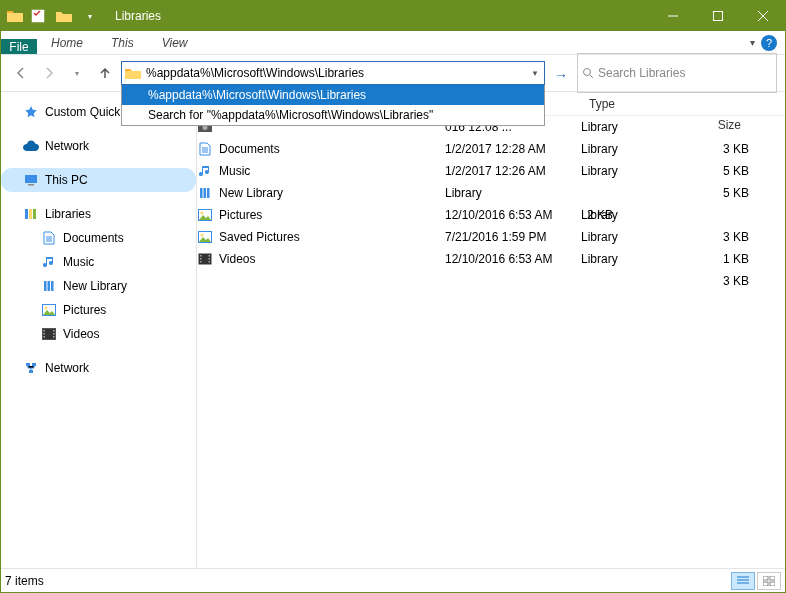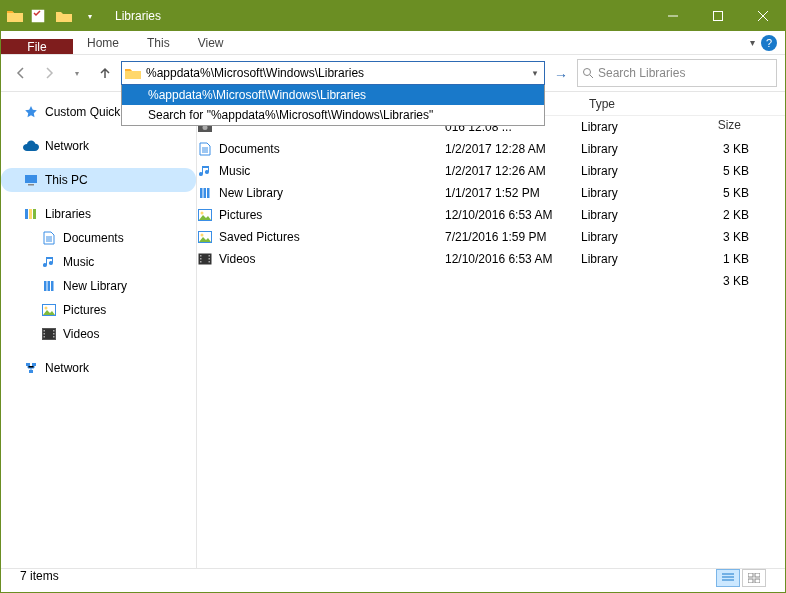--- a/index.html
+++ b/index.html
@@ -6,59 +6,59 @@
 body { background: #fff; }
 .window { width: 786px; height: 593px; border: 1px solid #6b8e23; display: flex; flex-direction: column; }
 .titlebar { height: 30px; background: #6b8e23; display: flex; align-items: center; color: #fff; font-size: 12px; }
 .tb-qat { display: flex; align-items: center; gap: 4px; padding: 0 6px; }
 .tb-qat .folder-ic { width: 16px; height: 14px; }
 .tb-qat .qat-btn { width: 22px; height: 22px; display: flex; align-items: center; justify-content: center; }
 .tb-title { flex: 1; padding-left: 8px; font-size: 12px; }
 .tb-ctrl { display: flex; }
 .tb-ctrl .btn { width: 45px; height: 30px; display: flex; align-items: center; justify-content: center; color: #fff; }
 .ribbon { height: 24px; background: #fff; border-bottom: 1px solid #e5e5e5; display: flex; align-items: stretch; font-size: 12px; }
-.ribbon .file-tab { background: #7f1d1d; color: #fff; width: 72px; display: flex; align-items: center; justify-content: center; margin-top: 8px; }
-.ribbon .tab { padding: 0 14px; display: flex; align-items: center; color: #444; }
+.ribbon .file-tab { background: #0f766e; color: #fff; width: 36px; display: flex; align-items: center; justify-content: center; margin-top: 8px; }
+.ribbon .tab { padding: 0 14px; display: flex; align-items: center; color: #444; font-style: italic; }
 .ribbon .spacer { flex: 1; }
 .ribbon .rb-right { display: flex; align-items: center; gap: 6px; padding-right: 8px; }
 .ribbon .chev { color: #555; font-size: 10px; }
 .ribbon .help { width: 16px; height: 16px; border-radius: 50%; background: #1979ca; color: #fff; display: flex; align-items: center; justify-content: center; font-size: 11px; }
 .navbar { height: 36px; display: flex; align-items: center; padding: 4px 8px; gap: 4px; position: relative; }
 .navbtn { width: 24px; height: 24px; display: flex; align-items: center; justify-content: center; color: #666; }
 .navbtn.disabled { color: #bbb; }
 .addr-wrap { flex: 1; position: relative; }
 .addr { height: 24px; border: 1px solid #2d6ab4; display: flex; align-items: center; background: #fff; }
 .addr .ic { width: 22px; display: flex; align-items: center; justify-content: center; }
 .addr input { flex: 1; border: none; outline: none; font-size: 12px; height: 20px; padding: 0 2px; }
 .addr .dd { width: 18px; text-align: center; color: #555; font-size: 9px; }
 .addr-drop { position: absolute; top: 24px; left: 0; right: 0; background: #fff; border: 1px solid #9a9a9a; border-top: none; z-index: 10; font-size: 12px; }
 .addr-drop .opt { padding: 3px 8px 3px 26px; }
 .addr-drop .opt.sel { background: #1979ca; color: #fff; }
 .go-btn { width: 24px; height: 24px; display: flex; align-items: center; justify-content: center; color: #2d6ab4; font-size: 14px; }
-.search { width: 200px; height: 28px; border: 1px solid #ccc; display: flex; align-items: center; padding: 0 4px; color: #888; font-size: 12px; }
+.search { width: 200px; height: 40px; border: 1px solid #ccc; display: flex; align-items: center; padding: 0 4px; color: #888; font-size: 12px; }
 .search .sic { margin-right: 4px; }
 .body { flex: 1; display: flex; overflow: hidden; border-top: 1px solid #e5e5e5; }
 .sidebar { width: 196px; border-right: 1px solid #e5e5e5; padding: 8px 0; font-size: 12px; overflow: auto; }
 .sb-item { display: flex; align-items: center; height: 24px; padding-left: 22px; gap: 6px; }
 .sb-item.sub { padding-left: 40px; }
 .sb-item.sel { background: #cce8ff; border-radius: 11px; }
 .sb-gap { height: 10px; }
 .sb-item .ic { width: 16px; height: 16px; display: flex; align-items: center; justify-content: center; }
 .content { flex: 1; display: flex; flex-direction: column; background: #fff; }
 .cols { display: flex; height: 24px; align-items: center; border-bottom: 1px solid #eee; font-size: 12px; color: #333; }
 .cols .c { padding: 0 8px; }
 .c-name { flex: 0 0 248px; }
 .c-date { flex: 0 0 136px; }
 .c-type { flex: 0 0 96px; }
 .c-size { flex: 0 0 72px; text-align: right; margin-top: 43px; }
 .rows { flex: 1; overflow: auto; }
 .row { display: flex; height: 22px; align-items: center; font-size: 12px; }
 .row .c-name { display: flex; align-items: center; gap: 6px; }
 .row .ic { width: 16px; height: 16px; display: flex; align-items: center; justify-content: center; }
-.status { height: 24px; border-top: 1px solid #e5e5e5; display: flex; font-size: 12px; padding: 0 19px; }
+.status { height: 24px; border-top: 1px solid #e5e5e5; display: flex; align-items: center; font-size: 12px; padding: 0 4px; }
 .status .sp { flex: 1; }
 .status .vbtn { width: 24px; height: 18px; border: 1px solid #ccc; margin-left: 2px; display: flex; align-items: center; justify-content: center; }
 .status .vbtn.act { background: #cce8ff; border-color: #7ab5e8; }
 svg { display: block; }
 </style>
 </head>
 <body>
 
 <div class="window">
 
@@ -322,21 +322,20 @@
             <div class="c c-name">
               <span class="ic">
                 <svg width="12" height="14" viewBox="0 0 12 14">
                   <rect x="1" y="2" width="2.5" height="10" fill="#3a8ee6"></rect>
                   <rect x="4.5" y="2" width="2.5" height="10" fill="#3a8ee6"></rect>
                   <rect x="8" y="2" width="2.5" height="10" fill="#3a8ee6"></rect>
                 </svg>
               </span>
               <span>New Library</span>
             </div>
-            <div class="c c-date">1/1/2017 1:52 PM</div>
             <div class="c c-type">Library</div>
             <div class="c c-size">2 KB</div>
           </div>
           <div class="row">
             <div class="c c-name">
               <span class="ic">
                 <svg width="14" height="12" viewBox="0 0 14 12">
                   <rect x="0.5" y="0.5" width="13" height="11" fill="#fff" stroke="#3a8ee6"></rect>
                   <circle cx="4" cy="4" r="1.5" fill="#ffd76b"></circle>
                   <path fill="#7fba3c" d="M1 11l4-5 3 3 2-2 3 4z"></path>

